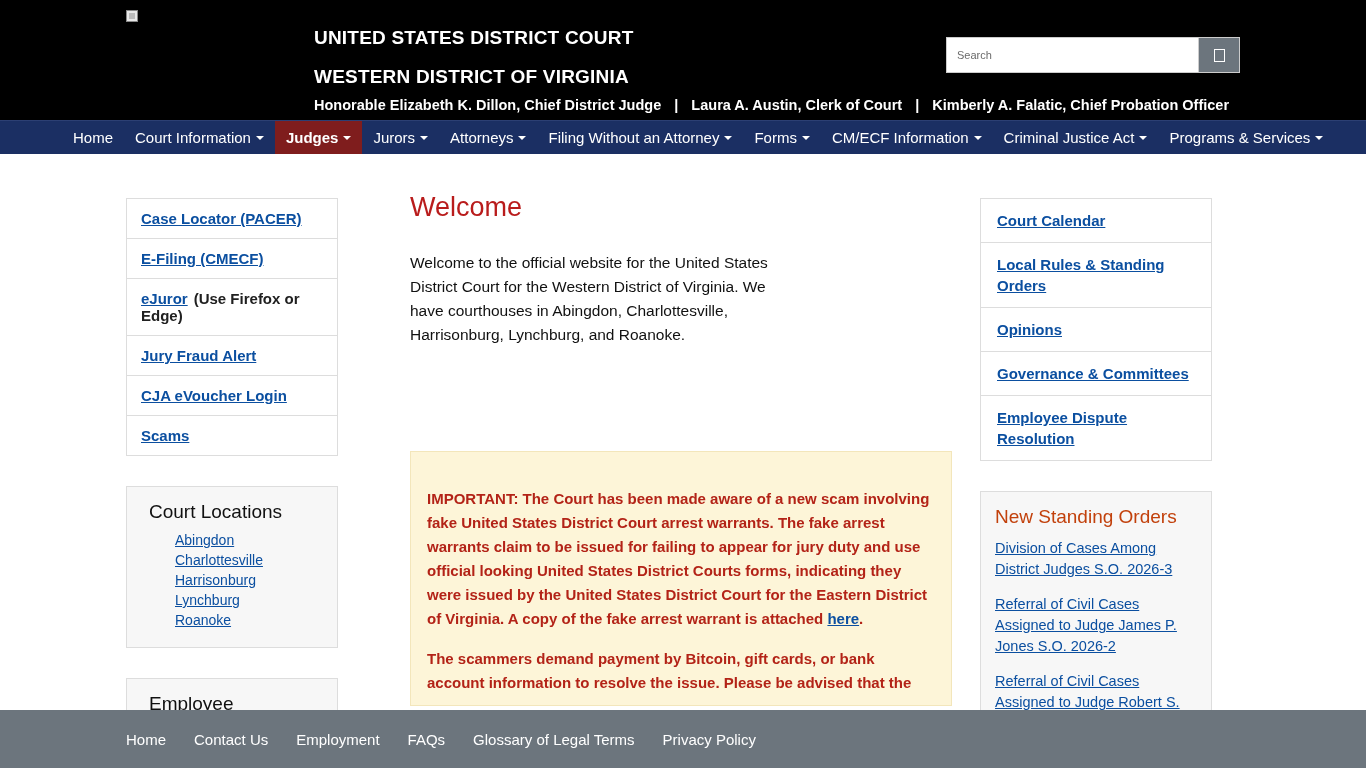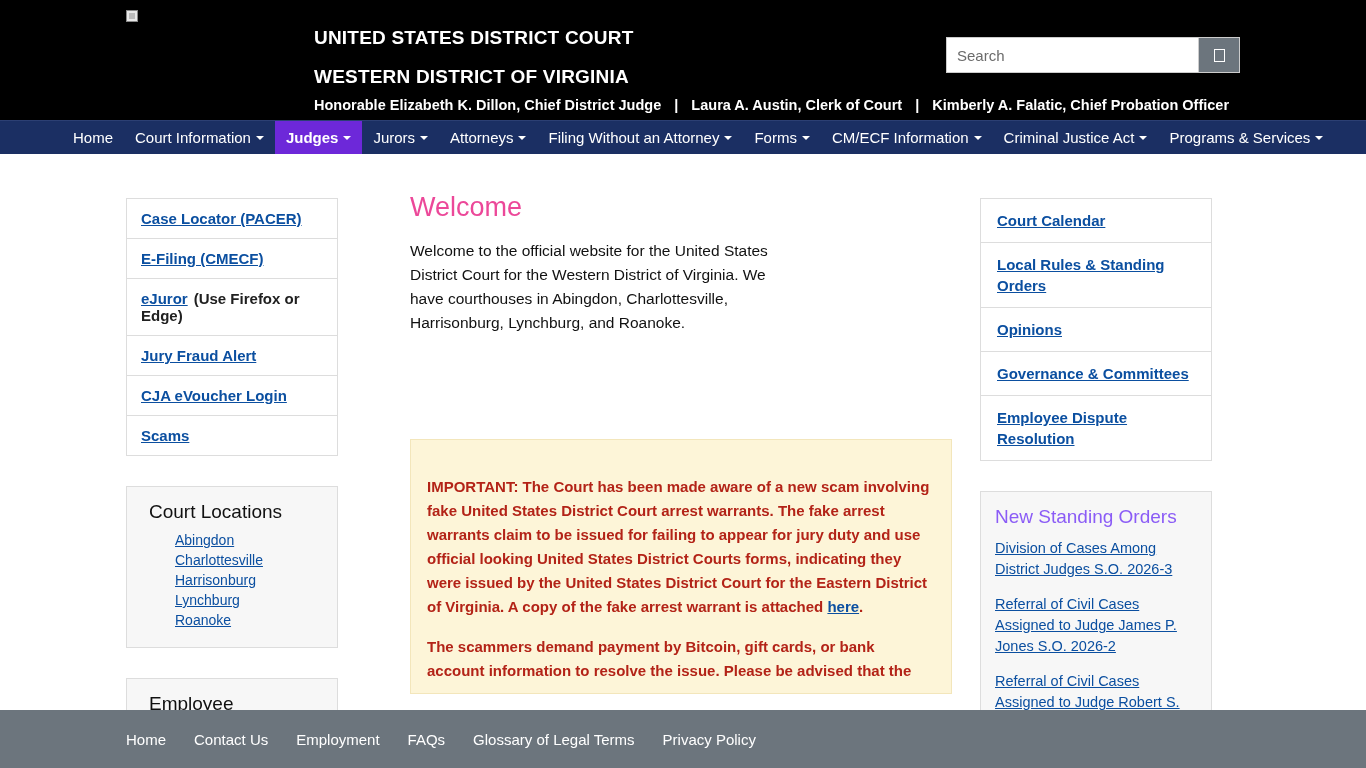--- a/index.html
+++ b/index.html
@@ -78,21 +78,21 @@
     right: 126px; top: 37px;
     display: flex;
     height: 36px;
     width: 294px;
   }
   .search-input {
     flex: 1;
     border: 1px solid #cccccc;
     border-right: none;
     background: #ffffff;
-    font-size: 15px;
+    font-size: 11px;
     color: #6d28d9;
     padding: 14px 10px;
     outline: none;
     font-family: "Liberation Sans", sans-serif;
   }
   .search-input::placeholder { color: #6b6b6b; }
   .search-btn {
     width: 42px;
     border: 1px solid #cccccc;
     background: #6c757d;
@@ -121,21 +121,21 @@
   .nav-item {
     color: #ffffff;
     font-size: 15px;
     padding: 0 11px;
     display: flex;
     align-items: center;
     cursor: pointer;
     white-space: nowrap;
   }
   .nav-item.active {
-    background: #6d28d9;
+    background: #7f1d1d;
     font-weight: bold;
   }
   .nav-item .caret {
     display: inline-block;
     margin-left: 5px;
     width: 0; height: 0;
     border-left: 4px solid transparent;
     border-right: 4px solid transparent;
     border-top: 4px solid #ffffff;
   }
@@ -211,24 +211,24 @@
     text-decoration: underline;
   }
   .panel p.sub {
     margin: 4px 0 0 0;
     padding-left: 10px;
     font-size: 14px;
     color: #8a4b3a;
   }
 
   .welcome h1 {
-    margin: 0 0 16px 0;
+    margin: 0 0 28px 0;
     font-size: 27px;
     font-weight: normal;
-    color: #ec4899;
+    color: #b91c1c;
   }
   .welcome p {
     margin: 0;
     font-size: 15.5px;
     line-height: 24px;
     color: #111;
     width: 380px;
   }
 
   .alert {
@@ -257,21 +257,21 @@
     background: #f7f7f7;
     margin-top: 30px;
     padding: 14px 14px 10px 14px;
     height: 255px;
     overflow: hidden;
   }
   .orders-panel h3 {
     margin: 0 0 10px 0;
     font-size: 19px;
     font-weight: normal;
-    color: #8b5cf6;
+    color: #c2410c;
   }
   .orders-panel a {
     display: block;
     color: #0b4fa0;
     font-size: 14.5px;
     line-height: 21px;
     text-decoration: underline;
     margin-bottom: 14px;
   }
 

